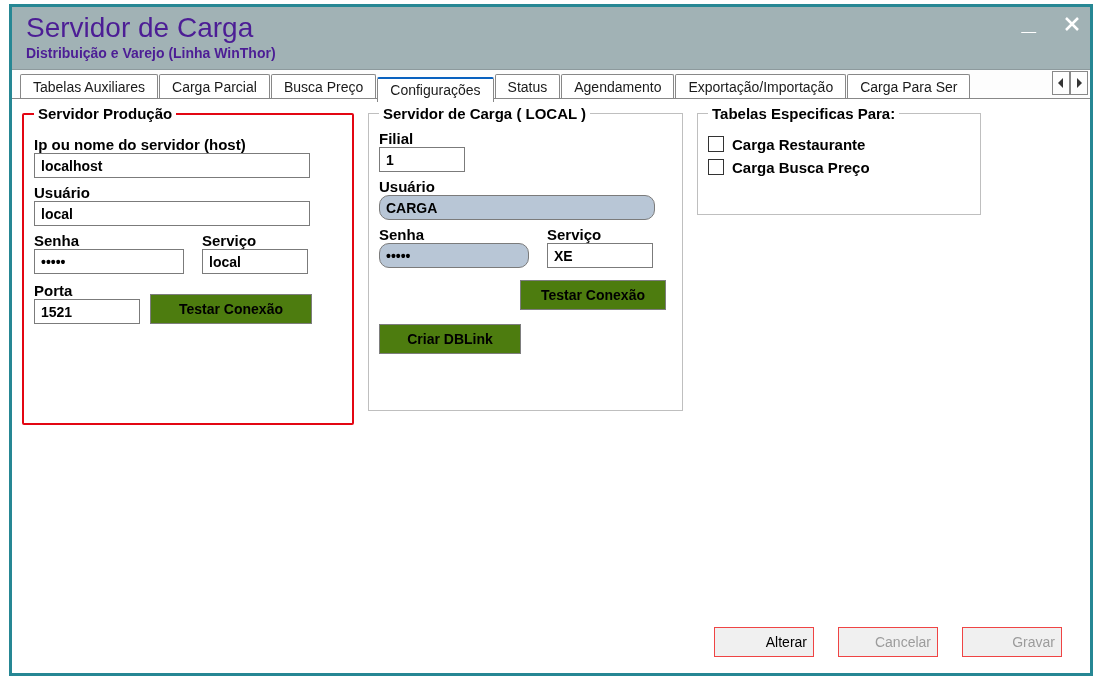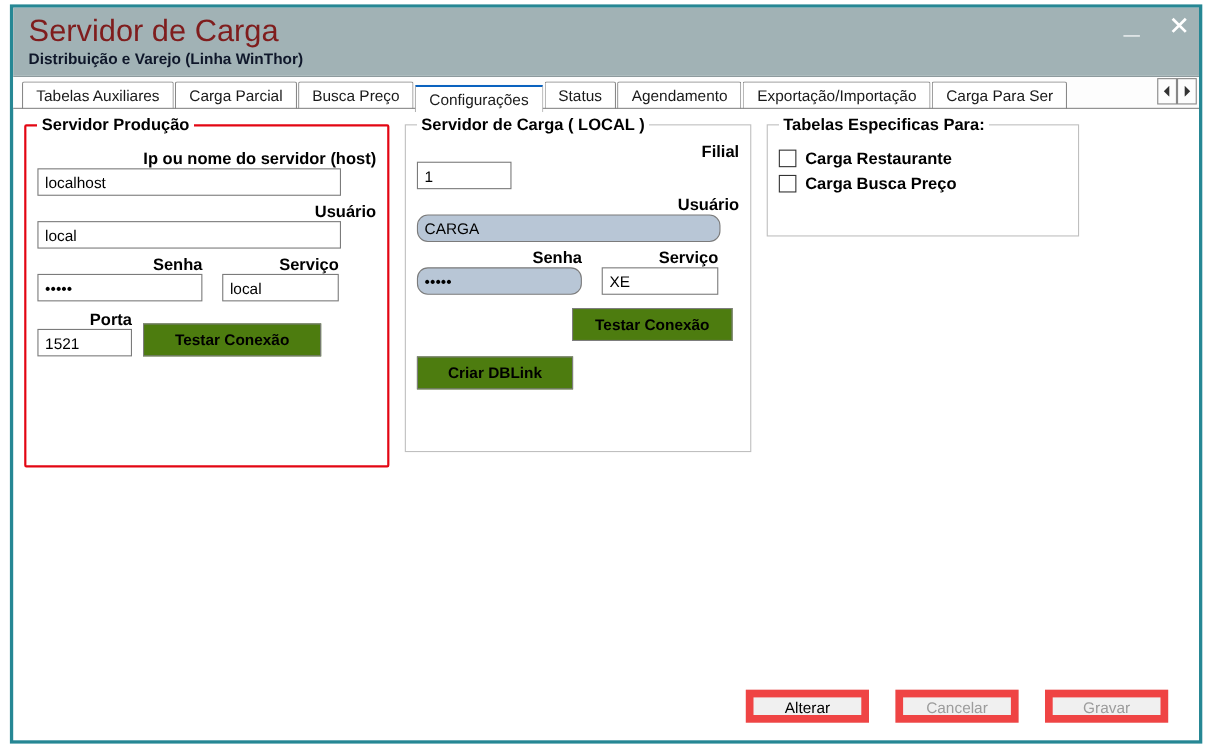--- a/index.html
+++ b/index.html
@@ -20,27 +20,27 @@
     background: #ffffff;
     border: 3px solid #268794;
   }
   .titlebar {
     background: #a1b2b5;
     height: 62px;
     padding: 6px 14px 2px 14px;
     position: relative;
   }
   .titlebar .title {
-    color: #7f1d1d;
+    color: #4c1d95;
     font-size: 28px;
     font-weight: 400;
     line-height: 30px;
   }
   .titlebar .subtitle {
-    color: #0f172a;
+    color: #4c1d95;
     font-size: 14px;
     font-weight: bold;
     margin-top: 2px;
   }
   .win-controls {
     position: absolute;
     top: 8px; right: 10px;
     display: flex;
     gap: 14px;
     align-items: center;
@@ -116,26 +116,26 @@
     padding: 8px 10px 12px 10px;
     margin: 0;
   }
   fieldset.group > legend {
     font-weight: bold;
     font-size: 15px;
     padding: 0 4px;
   }
   .highlight-red { border: 2px solid #e30613 !important; border-radius:2px; }
 
-  .lbl { font-weight: bold; font-size: 15px; margin-top: 6px; display:block;text-align:right; }
+  .lbl { font-weight: bold; font-size: 15px; margin-top: 6px; display:block; }
 
   input[type=text], input[type=password] {
     font-family: inherit;
     font-size: 14px;
-    font-weight: normal;
+    font-weight: bold;
     padding: 3px 6px;
     height: 25px;
     border: 1px solid #7b7b7b;
     background: #ffffff;
   }
   input.disabled-look {
     background: #b8c6d6;
     border-radius: 10px;
   }
 
@@ -161,25 +161,26 @@
     width:16px; height:16px; border:1.5px solid #333; background:#fff; display:inline-block;
     cursor:pointer;
   }
 
   .footer-buttons {
     position:absolute;
     right: 28px; bottom: 16px;
     display:flex; gap: 24px;
   }
   .footer-buttons button {
-    width: 112px;
+    width: 100px;
     height: 30px;
     background:#f0f0f0;
-    border:7px solid #ef4444;
+    border:1px solid #ef4444;
     font-size:14px;
+    text-align:right;
   }
   .footer-buttons button:disabled { color:#9c9c9c; }
 
   
   .g-prod { width: 332px; height: 320px; }
   .g-local { width: 315px; height: 306px; border: 1px solid #bfbfbf; }
   .g-spec  { width: 284px; height: 110px; }
 
 </style>
 </head>
@@ -254,21 +255,21 @@
           </div>
           <div>
             <span class="lbl">Serviço</span>
             <input type="text" style="width: 106px;" value="local">
           </div>
         </div>
 
         <div class="row-flex" style="margin-top:2px;gap:10px;">
           <div>
             <span class="lbl">Porta</span>
-            <input type="text" style="width: 86px;" value="1521">
+            <input type="text" style="width: 106px;" value="1521">
           </div>
           <div style="padding-bottom:0;">
             <button class="std" style="width:162px;">Testar Conexão</button>
           </div>
         </div>
       </fieldset>
 
       <fieldset class="group g-local">
         <legend>Servidor de Carga ( LOCAL )</legend>
 

